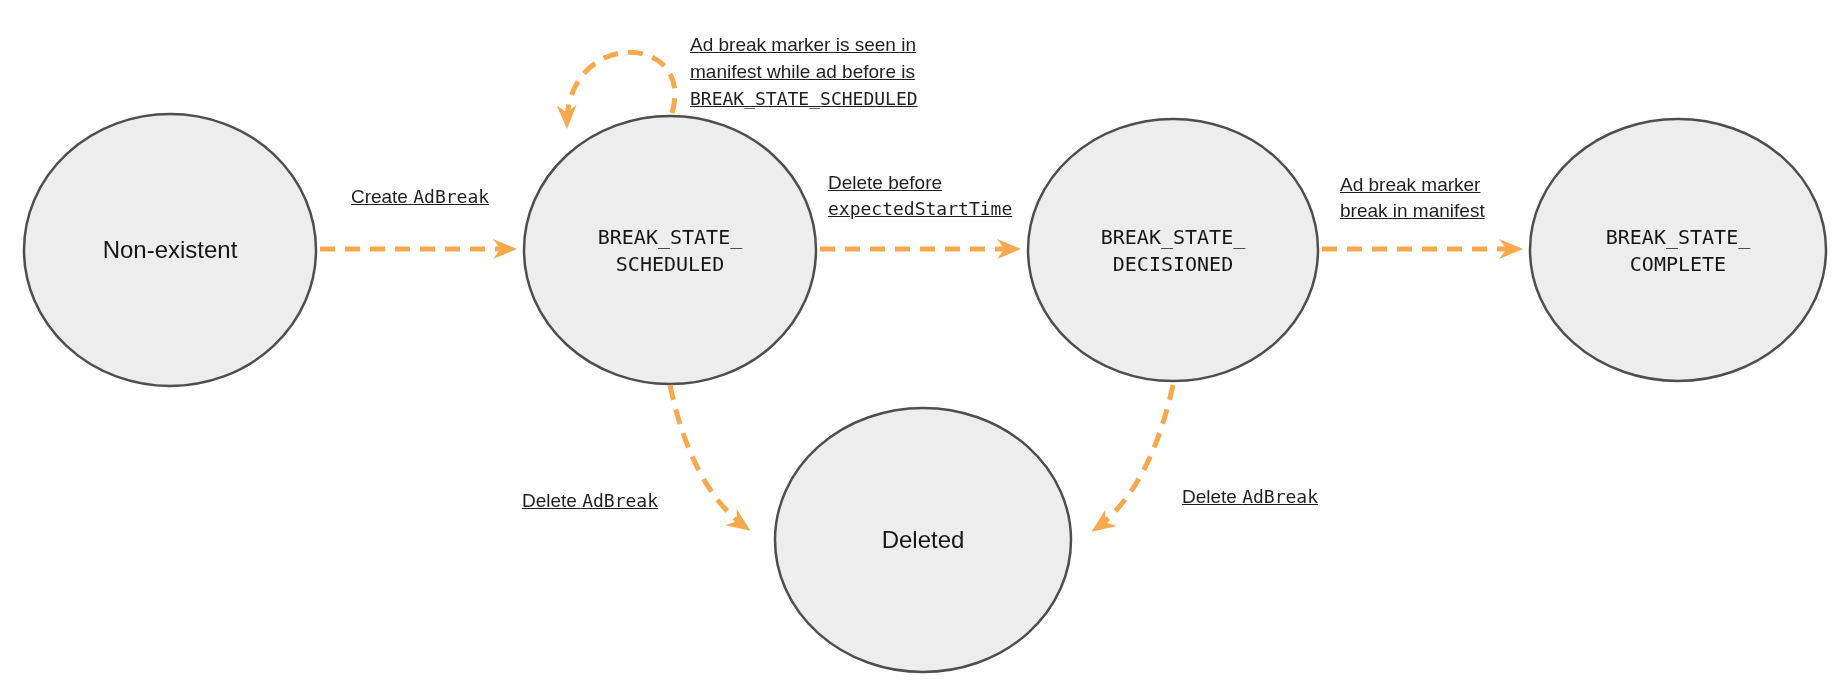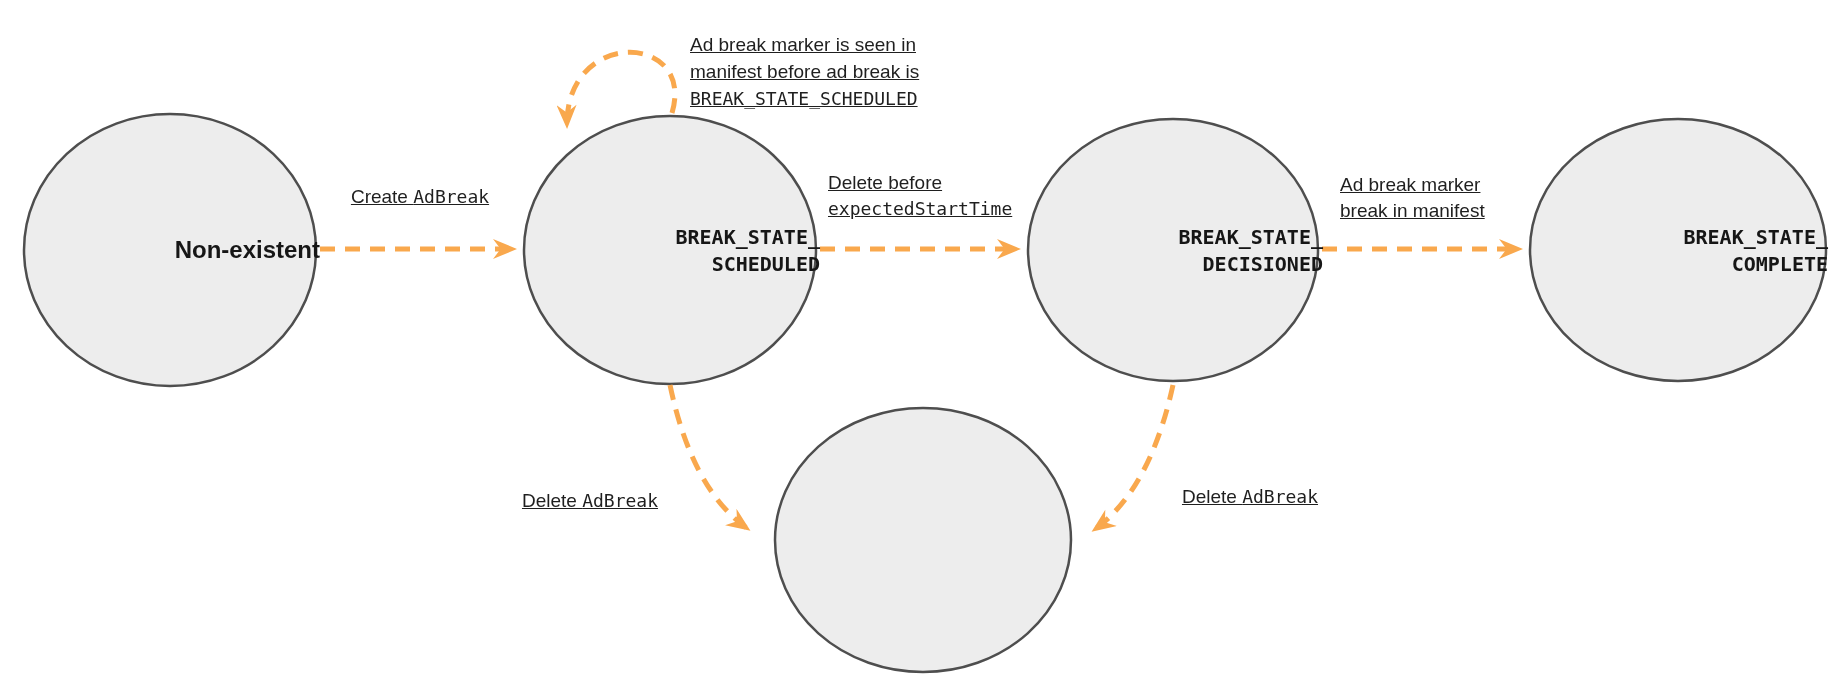--- a/index.html
+++ b/index.html
@@ -41,22 +41,22 @@
     color: var(--text);
     text-decoration: underline;
   }
   .code {
     font-family: "DejaVu Sans Mono", monospace;
     font-size: 18px;
   }
   .state-label {
     position: absolute;
     width: 300px;
-    text-align: right;
-    font-weight: bold;
+    text-align: center;
+    font-weight: normal;
     font-size: 24px;
     line-height: 28px;
     color: #161616;
     white-space: nowrap;
   }
   .state-label.mono {
     font-family: "DejaVu Sans Mono", monospace;
     font-size: 20px;
     line-height: 27px;
   }
@@ -98,28 +98,29 @@
   <div class="state-label mono" style="left:1023px; top:224px;">
     <div>BREAK_STATE_</div>
     <div>DECISIONED</div>
   </div>
 
   <div class="state-label mono" style="left:1528px; top:224px;">
     <div>BREAK_STATE_</div>
     <div>COMPLETE</div>
   </div>
 
+  <div class="state-label" style="left:773px; top:526px;">Deleted</div>
 
   <div class="label centered" style="left:312px; top:184px; width:216px;">
     <span>Create </span><span class="code">AdBreak</span>
   </div>
 
   <div class="label" style="left:690px; top:31px; line-height:27px;">
     <div>Ad break marker is seen in</div>
-    <div>manifest before ad break is</div>
+    <div>manifest while ad before is</div>
     <div class="code">BREAK_STATE_SCHEDULED</div>
   </div>
 
   <div class="label" style="left:828px; top:170px;">
     <div>Delete before</div>
     <div class="code">expectedStartTime</div>
   </div>
 
   <div class="label" style="left:1340px; top:172px;">
     <div>Ad break marker</div>

